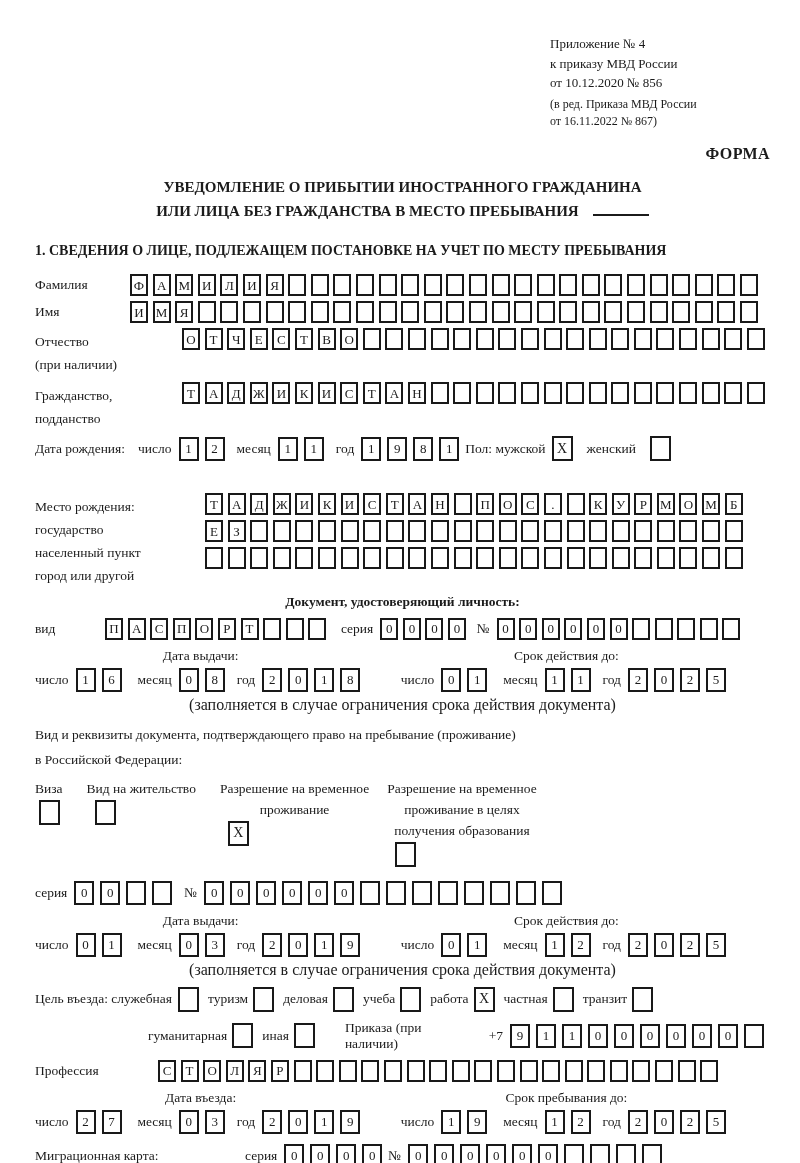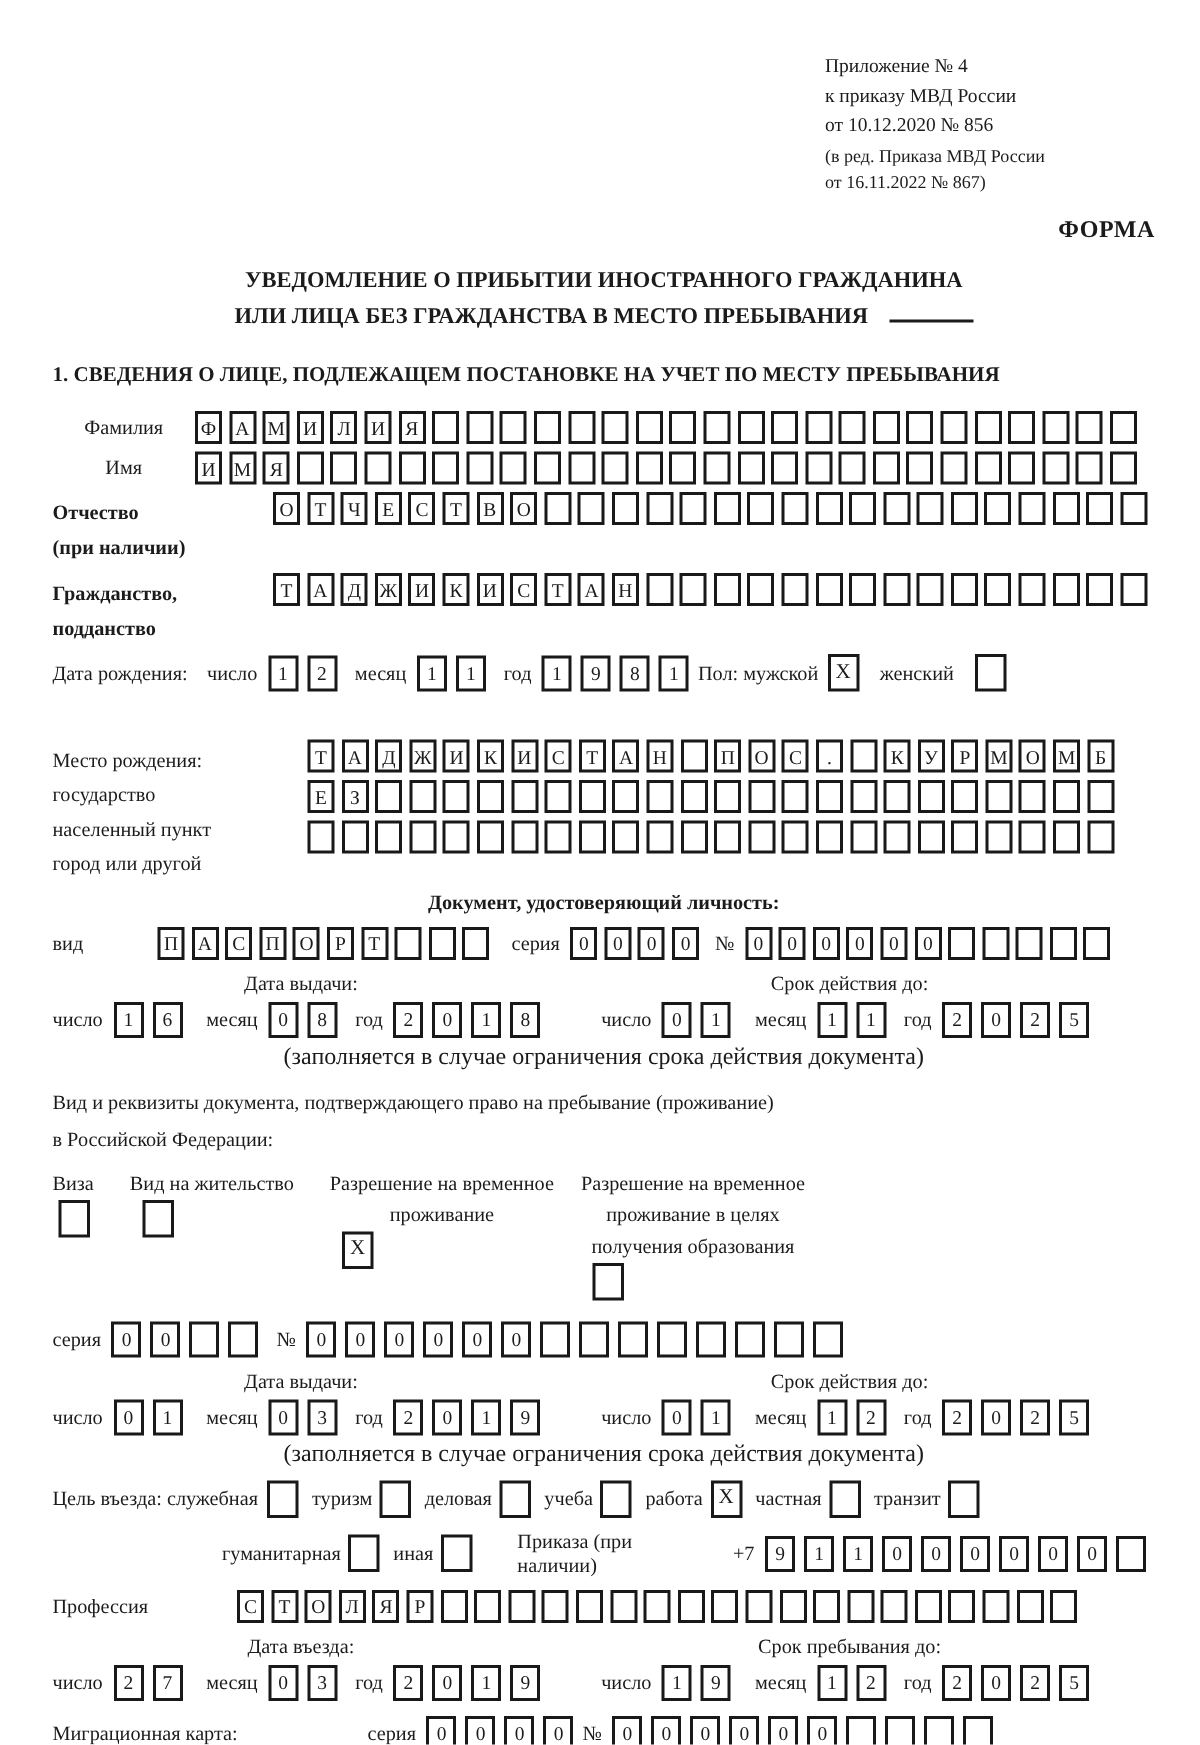--- a/index.html
+++ b/index.html
@@ -17,22 +17,22 @@
   .hdr-revision { font-size: 12px; margin-top: 3px; line-height: 1.45; }
   .form-label { text-align: right; font-weight: bold; font-size: 16px; margin-top: 15px; letter-spacing: .4px; }
 
   .title { text-align: center; font-weight: bold; font-size: 15px; margin-top: 12px; line-height: 1.6; }
   .uline { display: inline-block; width: 56px; height: 13px; border-bottom: 2px solid #1b1b1b; margin-left: 14px; }
   .sec-heading { font-weight: bold; font-size: 14px; margin-top: 20px; margin-bottom: 15px; }
 
   
   .frow { display: flex; align-items: flex-start; margin-bottom: 5px; }
   .flabel { flex: none; padding-top: 3px; }
-  .w95  { width: 95px; text-align: center; }
-  .w147 { width: 147px; font-weight: bold; }
+  .w95  { width: 95px; }
+  .w147 { width: 147px; }
   .w170 { width: 170px; }
   .w70  { width: 70px; }
   .w123 { width: 123px; }
   .lbl-multi div { line-height: 1.7; }
 
   
   .cells { display: inline-flex; flex-wrap: nowrap; }
   .cell {
     flex: none; display: inline-flex; align-items: center; justify-content: center;
     width: 18px; height: 22px; border: 2px solid #191919; margin-right: 4.6px;

